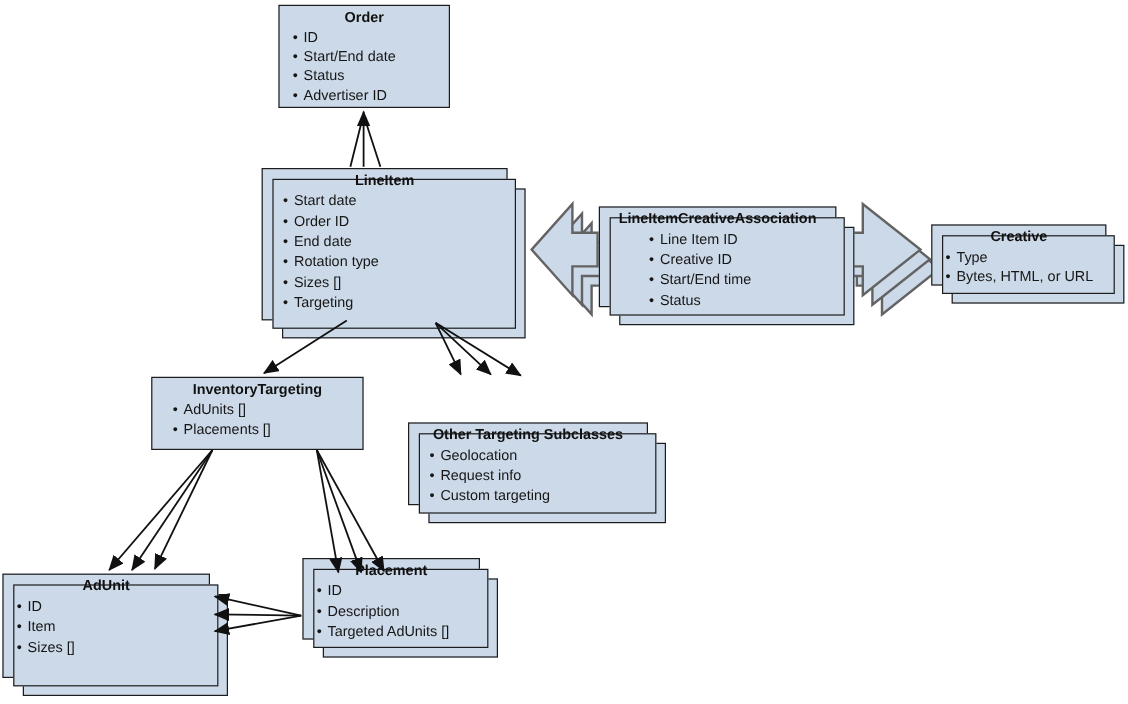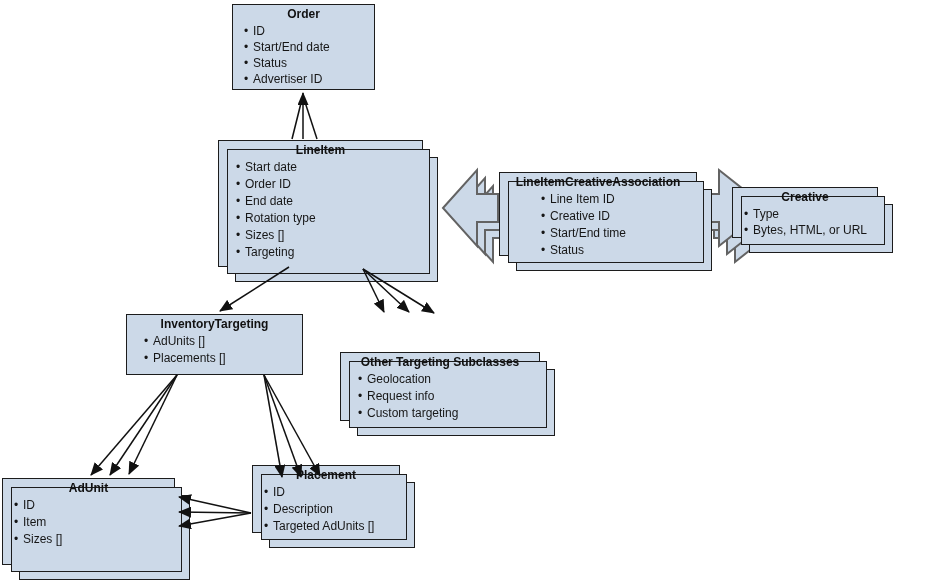--- a/index.html
+++ b/index.html
@@ -76,21 +76,21 @@
   <div class="entity stack pad36" style="left:499px;top:172px;width:198px;height:84px;">
     <div class="title">LineItemCreativeAssociation</div>
     <ul>
       <li>Line Item ID</li>
       <li>Creative ID</li>
       <li>Start/End time</li>
       <li>Status</li>
     </ul>
   </div>
 
-  <div class="entity stack lh16" style="left:732px;top:187px;width:146px;height:51px;">
+  <div class="entity stack lh16" style="left:776px;top:187px;width:146px;height:51px;">
     <div class="title">Creative</div>
     <ul>
       <li>Type</li>
       <li>Bytes, HTML, or URL</li>
     </ul>
   </div>
 
   <div class="entity pad12" style="left:126px;top:314px;width:177px;height:61px;">
     <div class="title">InventoryTargeting</div>
     <ul>

